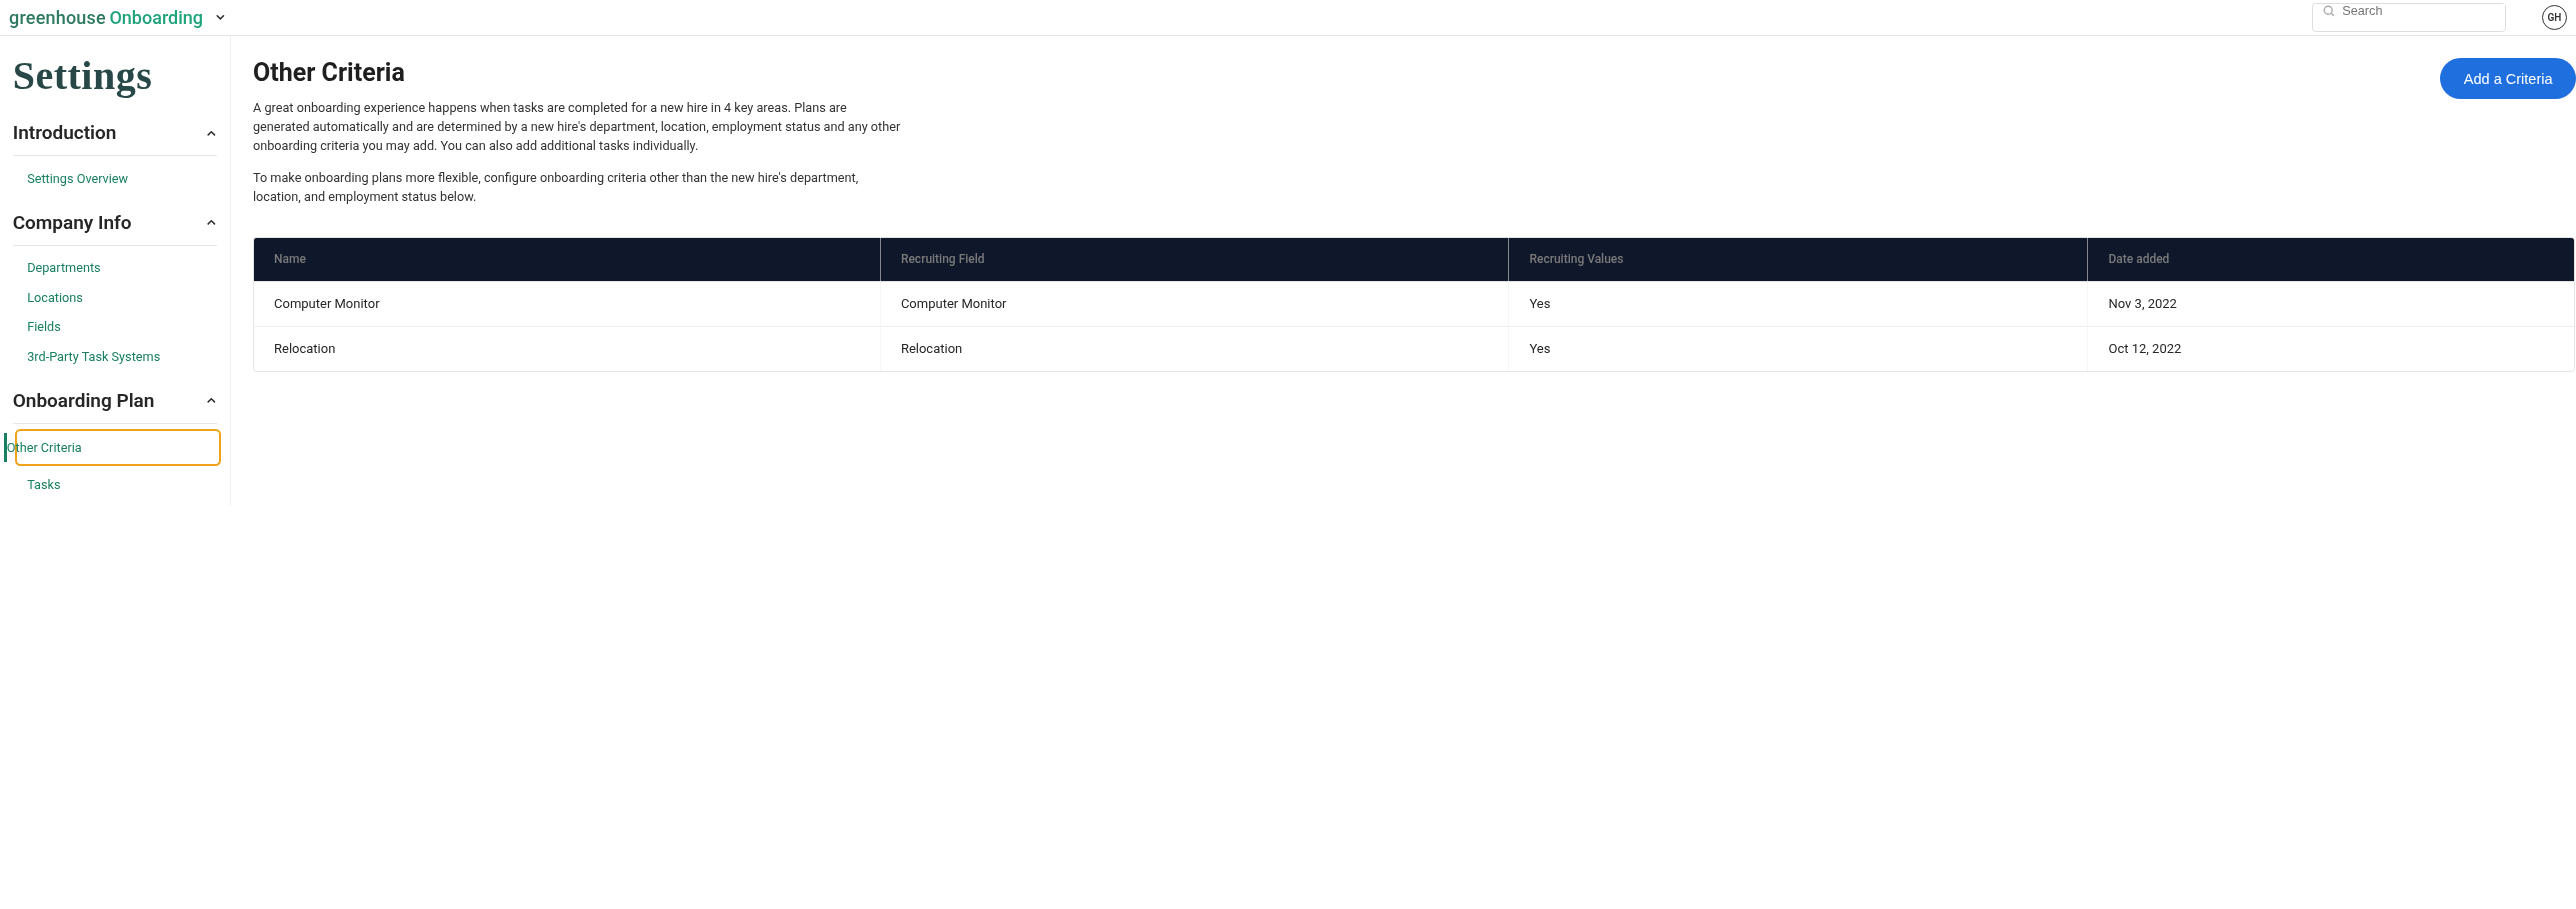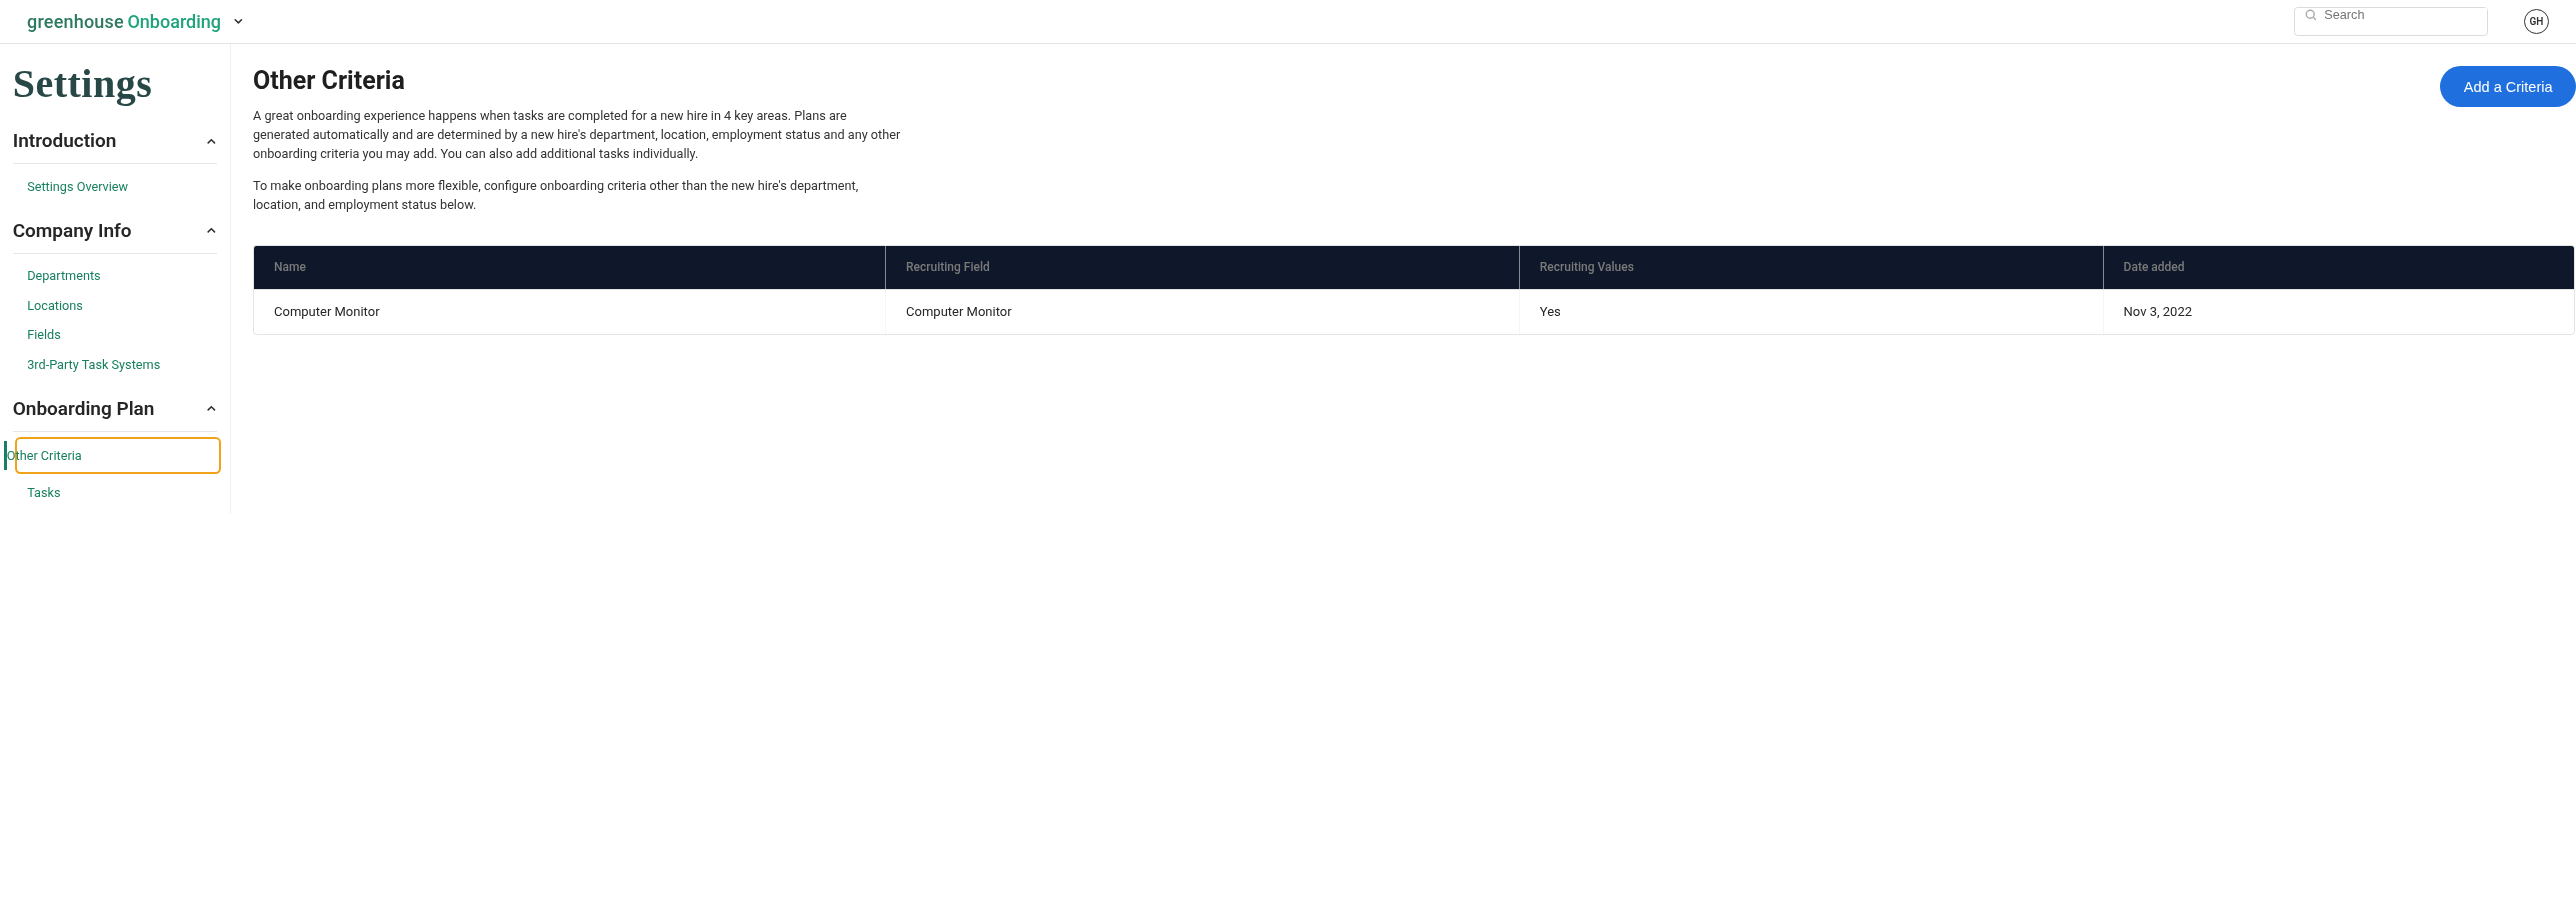--- a/index.html
+++ b/index.html
@@ -4,22 +4,22 @@
   <style>
     * { box-sizing: border-box; margin: 0; padding: 0; }
     body {
       font-family: -apple-system, BlinkMacSystemFont, "Segoe UI", Roboto, Helvetica, Arial, sans-serif;
       color: #1f1f1f;
       background: #fff;
     }
     .topbar {
       display: flex;
       align-items: center;
-      height: 44px;
-      padding: 0 27px;
+      height: 36px;
+      padding: 0 9px;
       border-bottom: 0.9px solid #e5e5e5;
       gap: 22px;
     }
     .logo-wrap { display: flex; align-items: baseline; gap: 3.6px; }
     .logo-main { font-size: 18px; color: #2d7a5f; font-weight: 500; letter-spacing: 0.2px; }
     .logo-sub { font-size: 18px; color: #1ea37a; font-weight: 500; }
     .logo-caret { margin-left: 7.2px; display:flex; align-items:center;}
     .nav { display: flex; gap: 25px; margin-left: 22px; flex-direction: column; }
     .nav a {
       color: #4b4b4b; font-size: 14.5px; text-decoration: none; padding-bottom: 12.7px; padding-top:12.7px;
@@ -166,18 +166,24 @@
             <th>Date added</th>
           </tr>
         </thead>
         <tbody>
           <tr>
             <td>Computer Monitor</td>
             <td>Computer Monitor</td>
             <td>Yes</td>
             <td>Nov 3, 2022</td>
           </tr>
+          <tr>
+            <td>Relocation</td>
+            <td>Relocation</td>
+            <td>Yes</td>
+            <td>Oct 12, 2022</td>
+          </tr>
         </tbody>
       </table>
     </div>
   </main>
 </div>
 
 
 </body></html>

